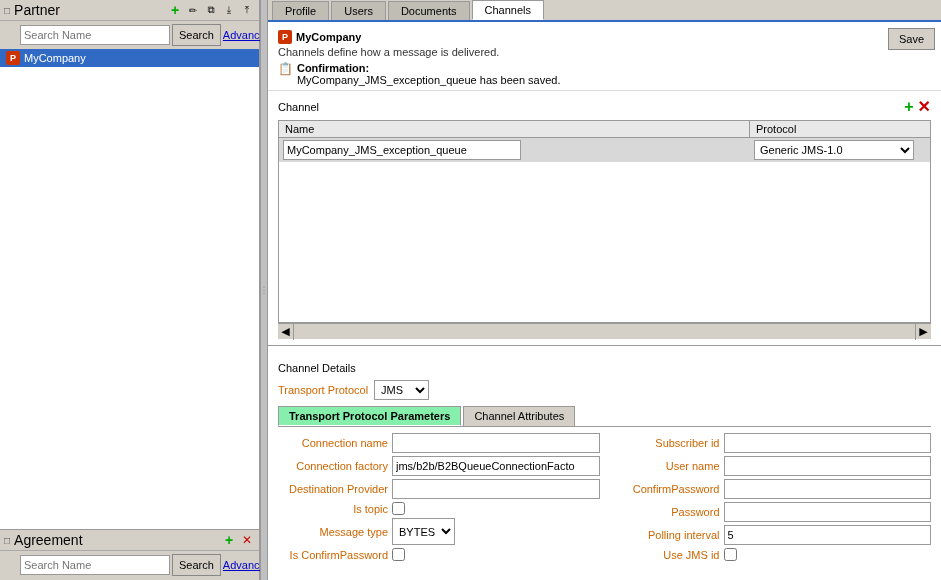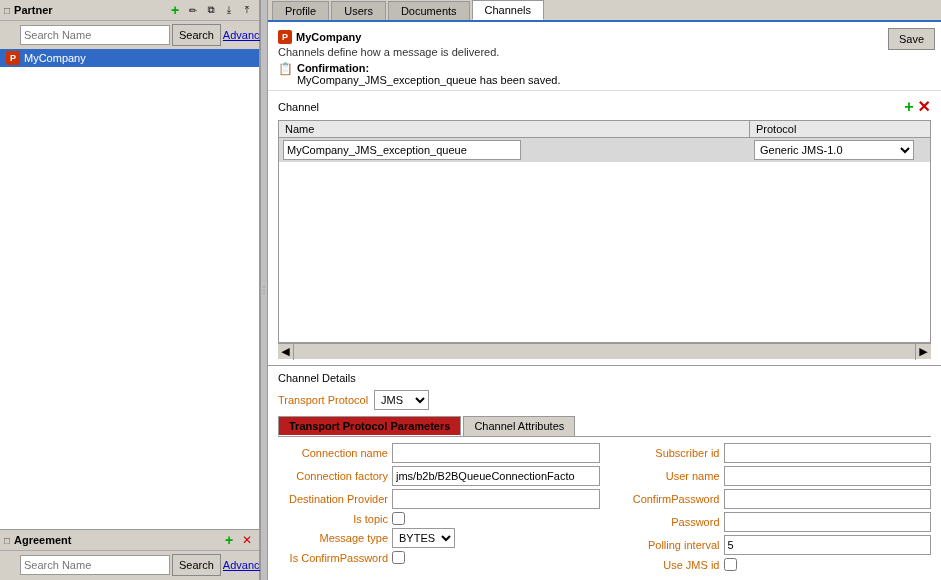--- a/index.html
+++ b/index.html
@@ -5,21 +5,21 @@
     * { box-sizing: border-box; margin: 0; padding: 0; font-family: Arial, sans-serif; font-size: 11px; }
     body { width: 941px; height: 580px; overflow: hidden; background: #d4d0c8; }
     
     .main-container { display: flex; width: 941px; height: 580px; }
     
     
     .left-panel { width: 260px; min-width: 260px; background: #d4d0c8; border-right: 1px solid #999; display: flex; flex-direction: column; }
     
     .partner-section { flex: 1; display: flex; flex-direction: column; border-bottom: 1px solid #999; }
     .section-header { background: #d4d0c8; padding: 2px 4px; display: flex; align-items: center; gap: 4px; border-bottom: 1px solid #aaa; }
-    .section-title { font-weight: bold; font-size: 11px; }
+    .section-title { font-weight: normal; font-size: 14px; }
     .section-header-icons { display: flex; gap: 2px; margin-left: auto; }
     .icon-btn { width: 16px; height: 16px; display: flex; align-items: center; justify-content: center; cursor: pointer; font-size: 12px; background: none; border: none; }
     .icon-btn-green { color: #00aa00; font-size: 14px; font-weight: bold; }
     
     .search-row { display: flex; align-items: center; gap: 2px; padding: 3px 20px; background: #d4d0c8; }
     .search-input { flex: 1; height: 20px; border: 1px solid #999; background: white; padding: 1px 3px; font-size: 11px; }
     .search-btn { height: 22px; padding: 1px 6px; background: #d4d0c8; border: 1px solid #888; cursor: pointer; font-size: 11px; }
     .advanced-link { color: #0000cc; text-decoration: underline; cursor: pointer; font-size: 11px; }
     
     .partner-list { flex: 1; background: white; overflow-y: auto; }
@@ -69,41 +69,41 @@
     .channel-row-name input { width: 280px; height: 20px; border: 1px solid #999; padding: 1px 3px; font-size: 11px; background: white; }
     .channel-row-protocol { width: 180px; padding: 2px 4px; display: flex; align-items: center; gap: 2px; }
     .protocol-select { height: 20px; border: 1px solid #999; padding: 1px; font-size: 11px; background: white; }
     
     .channel-scroll { display: flex; align-items: center; border-top: 1px solid #999; background: #d4d0c8; height: 16px; }
     .scroll-arrow { width: 16px; height: 16px; display: flex; align-items: center; justify-content: center; cursor: pointer; border-right: 1px solid #999; }
     .scroll-track { flex: 1; height: 100%; }
     .scroll-arrow-right { width: 16px; height: 16px; display: flex; align-items: center; justify-content: center; cursor: pointer; border-left: 1px solid #999; }
     
     
-    .channel-details { border-top: 1px solid #999; padding: 6px 10px; }
+    .channel-details { border-top: 1px solid #999; padding: 16px 10px; }
     .channel-details-title { font-size: 11px; margin-bottom: 6px; }
     
     .transport-row { display: flex; align-items: center; gap: 6px; margin-bottom: 6px; }
     .transport-label { color: #cc6600; font-size: 11px; }
     .transport-select { height: 20px; border: 1px solid #999; font-size: 11px; background: white; padding: 0 2px; }
     
     
     .transport-tabs { display: flex; border-bottom: 1px solid #999; margin-bottom: 6px; }
     .transport-tab { padding: 3px 10px; border: 1px solid #999; border-bottom: none; cursor: pointer; font-size: 11px; margin-right: 2px; }
-    .transport-tab.active { background: #b91c1c; font-weight: bold; border-bottom: 1px solid white; }
+    .transport-tab.active { background: #86efac; font-weight: bold; border-bottom: 1px solid white; }
     .transport-tab:not(.active) { background: #d4d0c8; }
     
     
     .form-grid { display: grid; grid-template-columns: 1fr 1fr; gap: 3px 10px; }
     .form-row { display: flex; align-items: center; gap: 4px; }
     .form-label { text-align: right; min-width: 110px; color: #cc6600; font-size: 11px; }
     .form-input { height: 20px; border: 1px solid #999; background: white; padding: 1px 3px; font-size: 11px; flex: 1; }
     .form-input-wide { width: 200px; }
     .form-checkbox { width: 13px; height: 13px; }
-    .form-select { height: 20px; border: 1px solid #999; background: white; font-size: 11px; padding: 0 2px; }
+    .form-select { height: 27px; border: 1px solid #999; background: white; font-size: 11px; padding: 0 2px; }
 
     .section-collapse { font-size: 10px; color: #555; }
   </style>
 </head>
 <body>
 
 <div class="main-container">
 
   <div class="left-panel">
 

